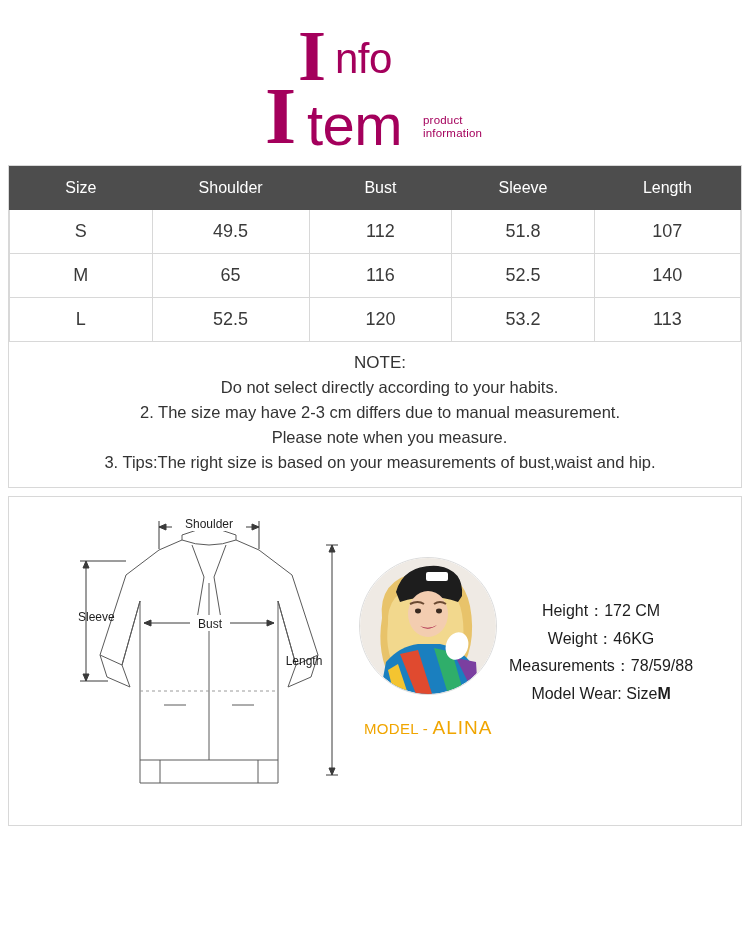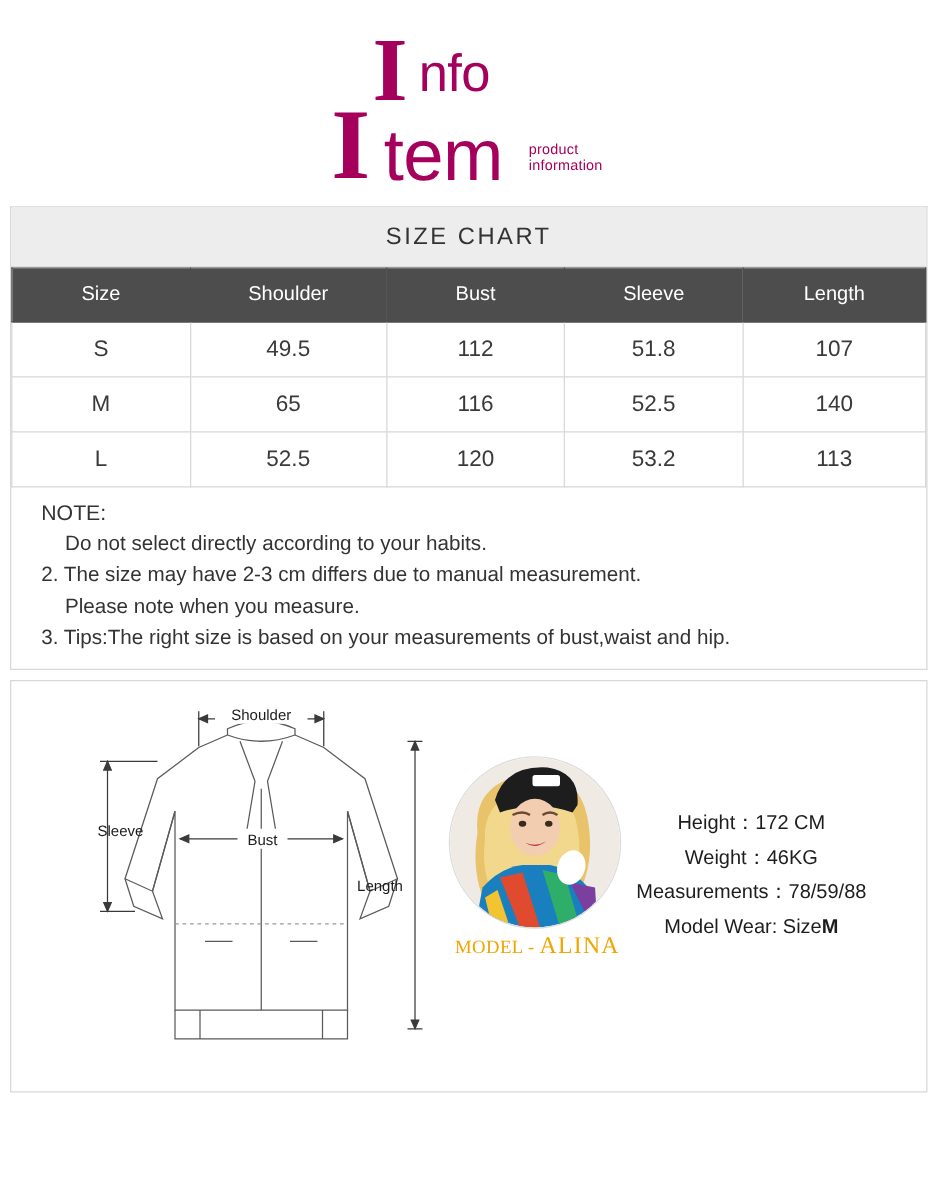--- a/index.html
+++ b/index.html
@@ -113,20 +113,21 @@
   table.size col.c3 { width: 19.5%; }
   table.size col.c4 { width: 19.5%; }
   table.size col.c5 { width: 20%; }
 
   
   .note-box {
     margin: 0 8px;
     border: 1px solid #d8d8d8;
     border-top: none;
     padding: 11px 14px 12px 24px;
+    text-align: center;
   }
   .note-title { font-size: 17px; color: #333; margin-bottom: 2px; }
   .note-line {
     font-size: 16.5px;
     color: #333;
     line-height: 1.52;
     white-space: pre;
   }
   .note-line.indent { padding-left: 19px; }
 
@@ -142,25 +143,24 @@
   .model-info div {
     font-size: 16px;
     color: #1d1d1d;
     line-height: 1.72;
     white-space: pre;
     text-align: center;
   }
   .model-info .size-bold { font-weight: bold; }
   .model-name {
     position: absolute;
-    left: 355px; top: 201px;
+    left: 355px; top: 220px;
     font-size: 15px;
     color: #f0a500;
     letter-spacing: .3px;
-    font-family: Liberation Serif, serif;
   }
   .model-name .nm { font-size: 19px; color: #f0a500; letter-spacing: 1px; }
   .photo-circle {
     position: absolute;
     left: 350px; top: 60px;
     width: 138px; height: 138px;
     border-radius: 50%;
     overflow: hidden;
     border: 1px solid #dcdcdc;
   }
@@ -174,21 +174,20 @@
     <div class="logo">
       <span class="big-i">I</span>
       <span class="info">nfo</span>
       <span class="big-i2">I</span>
       <span class="tem">tem</span>
       <span class="sub"><span>product</span><br><span>information</span></span>
     </div>
   </div>
 
   <div class="chart-box">
-    <div class="chart-title">SIZE CHART</div>
     <table class="size">
       <colgroup>
           <col class="c1">
           <col class="c2">
           <col class="c3">
           <col class="c4">
           <col class="c5">
         </colgroup>
       <thead>
         <tr>

